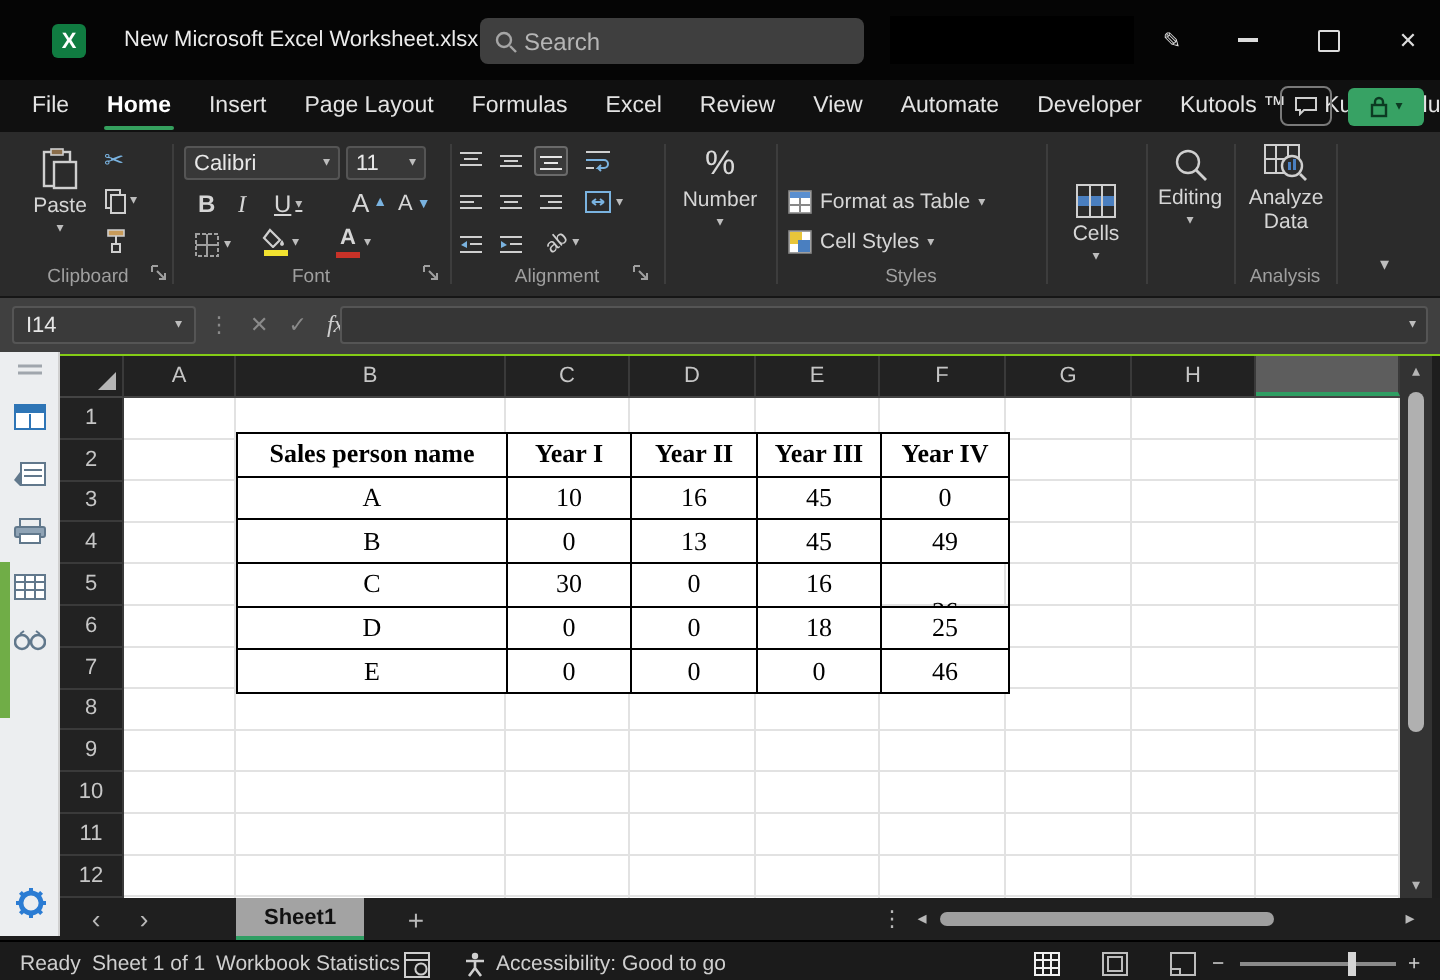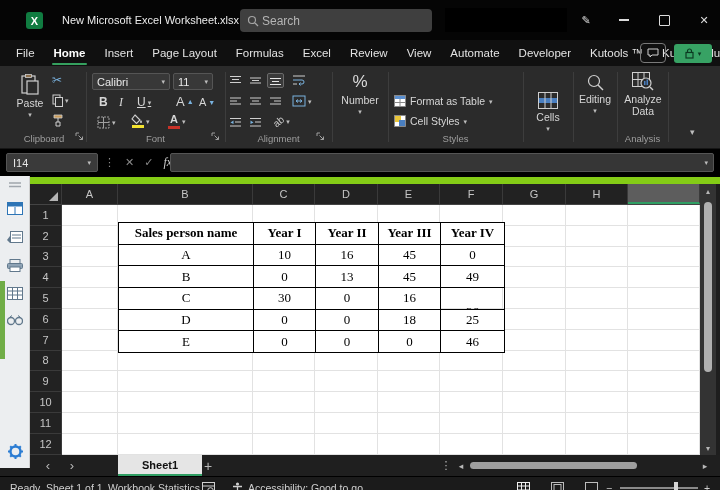--- a/index.html
+++ b/index.html
@@ -40,21 +40,21 @@
   .combo{position:absolute;height:17px;background:#383838;border:1px solid #555;border-radius:2px;
          display:flex;align-items:center;justify-content:space-between;padding:0 4px;box-sizing:border-box;font-size:11px;color:#e8e8e8;}
   .rbtn{position:absolute;display:flex;align-items:center;gap:2px;color:#d6d6d6;}
   .glyph{font-size:12px;color:#d9d9d9;line-height:1;}
   .colorbar{width:12px;height:3px;margin-top:1px;}
   .stylerow{position:absolute;display:flex;align-items:center;gap:4px;white-space:nowrap;}
   .bigbtn{position:absolute;display:flex;flex-direction:column;align-items:center;gap:2px;text-align:center;}
   .boxed{border:1px solid #6a6a6a;background:#3a3a3a;border-radius:2px;padding:1px;}
 
   
-  .formulabar{position:relative;height:28px;background:#000000;border-bottom:7px solid #84cc16;}
+  .formulabar{position:relative;height:28px;background:#404040;border-bottom:1px solid #84cc16;}
   .namebox{position:absolute;left:6px;top:4px;width:92px;height:19px;background:#3a3a3a;border:1px solid #555;border-radius:2px;
            display:flex;align-items:center;justify-content:space-between;padding:0 6px;box-sizing:border-box;font-size:11px;}
   .fbtns{position:absolute;left:104px;top:4px;height:19px;display:flex;align-items:center;gap:10px;color:#8a8a8a;}
   .fx{font-family:"Liberation Serif",serif;font-style:italic;color:#cfcfcf;font-size:12px;}
   .finput{position:absolute;left:170px;right:6px;top:4px;height:19px;background:#363636;border:1px solid #555;border-radius:2px;
           display:flex;align-items:center;justify-content:flex-end;padding:0 5px;box-sizing:border-box;}
 
   
   .main{position:relative;height:271px;background:#1e1e1e;}
   .grid{position:absolute;left:30px;top:0;width:686px;height:271px;}
@@ -83,21 +83,21 @@
   .tcell.th{font-weight:bold;}
 
   
   .sidebar{position:absolute;left:0;top:176px;width:30px;height:292px;background:#eceef0;border-right:1px solid #d0d0d0;box-sizing:border-box;}
   .sideicon{position:absolute;left:7px;}
   .greenstrip{position:absolute;left:0;top:105px;width:5px;height:78px;background:#70ad47;}
 
   
   .tabbar{position:relative;margin-left:30px;height:21px;background:#1f1f1f;color:#b8b8b8;}
   .tb{position:absolute;top:0;height:21px;display:flex;align-items:center;justify-content:center;}
-  .sheettab{background:#e5e5e5;color:#111;font-weight:bold;font-size:11px;border-bottom:2.5px solid #2f9e63;box-sizing:border-box;padding:0 24px;}
+  .sheettab{background:#a3a3a3;color:#111;font-weight:bold;font-size:11px;border-bottom:2.5px solid #2f9e63;box-sizing:border-box;padding:0 14px;}
   .hthumb{position:absolute;top:7px;height:7px;background:#9f9f9f;border-radius:4px;}
 
   
   .statusbar{position:relative;height:22px;background:#1b1b1b;border-top:1px solid #000;color:#cfcfcf;font-size:10.5px;}
   .sb{position:absolute;top:0;height:22px;display:flex;align-items:center;}
   .zoomtrack{position:absolute;top:10px;height:2px;background:#8a8a8a;}
   .zoomthumb{position:absolute;top:5px;width:4px;height:12px;background:#d5d5d5;}
 </style>
 </head>
 <body>

